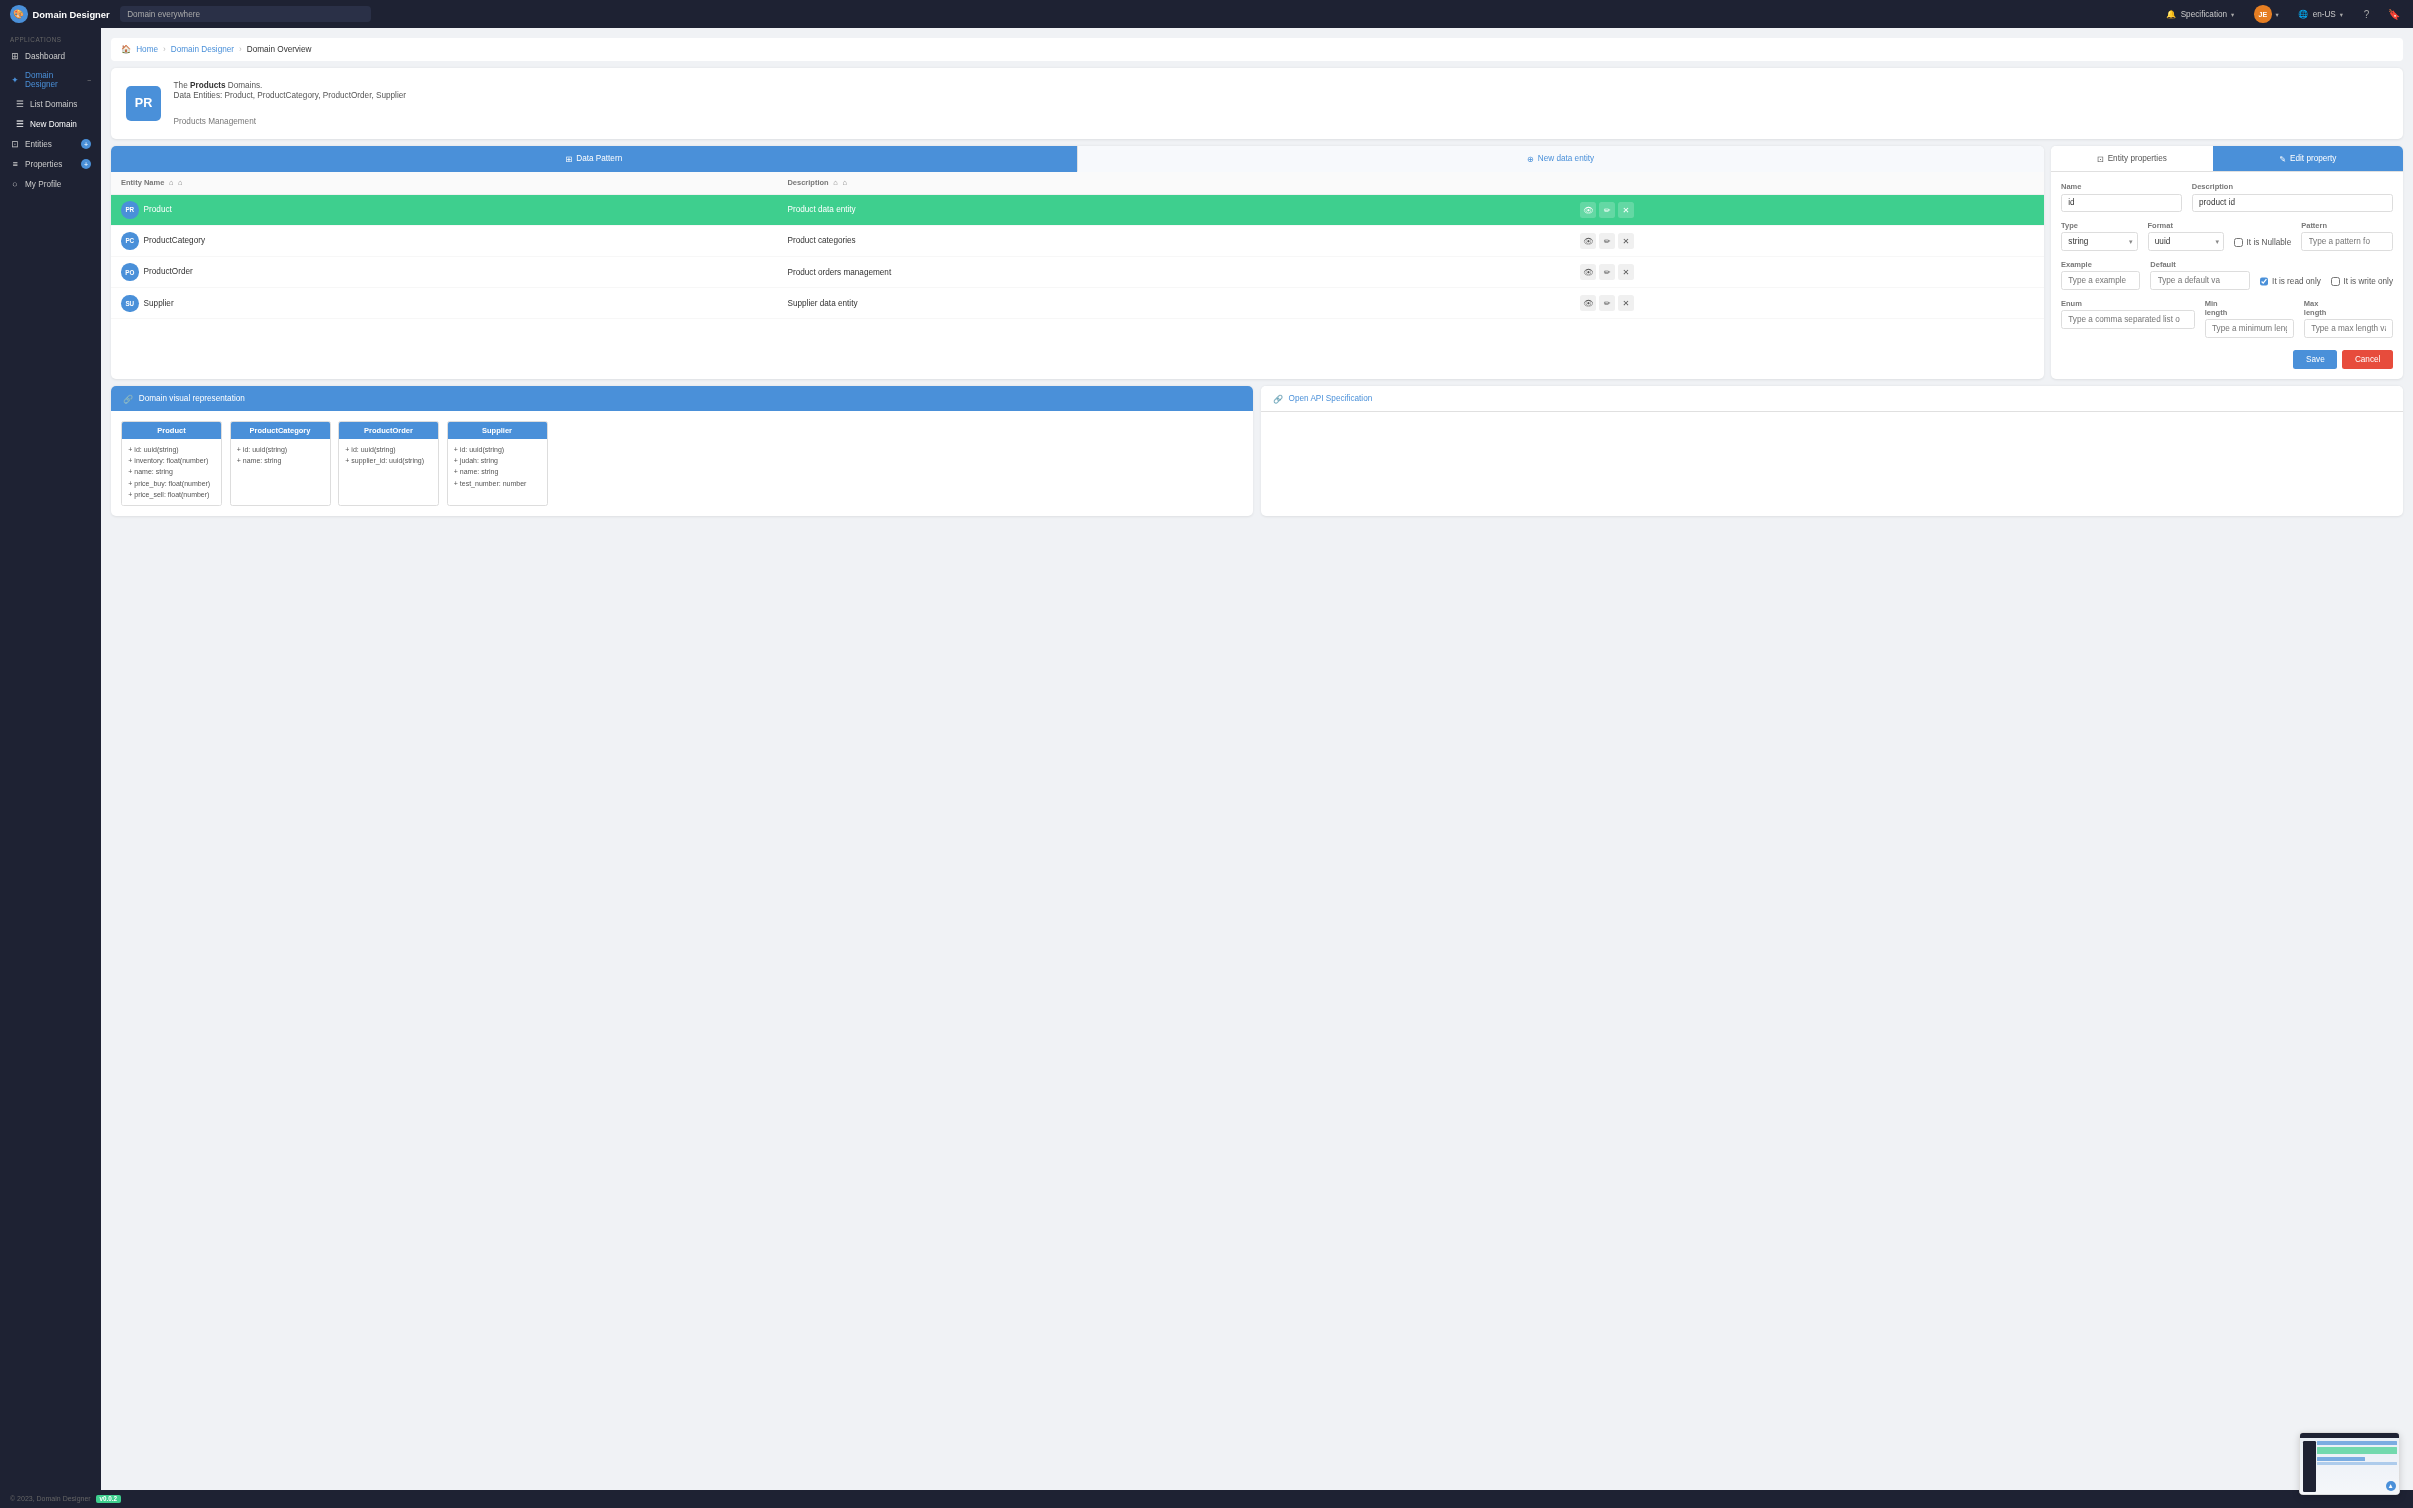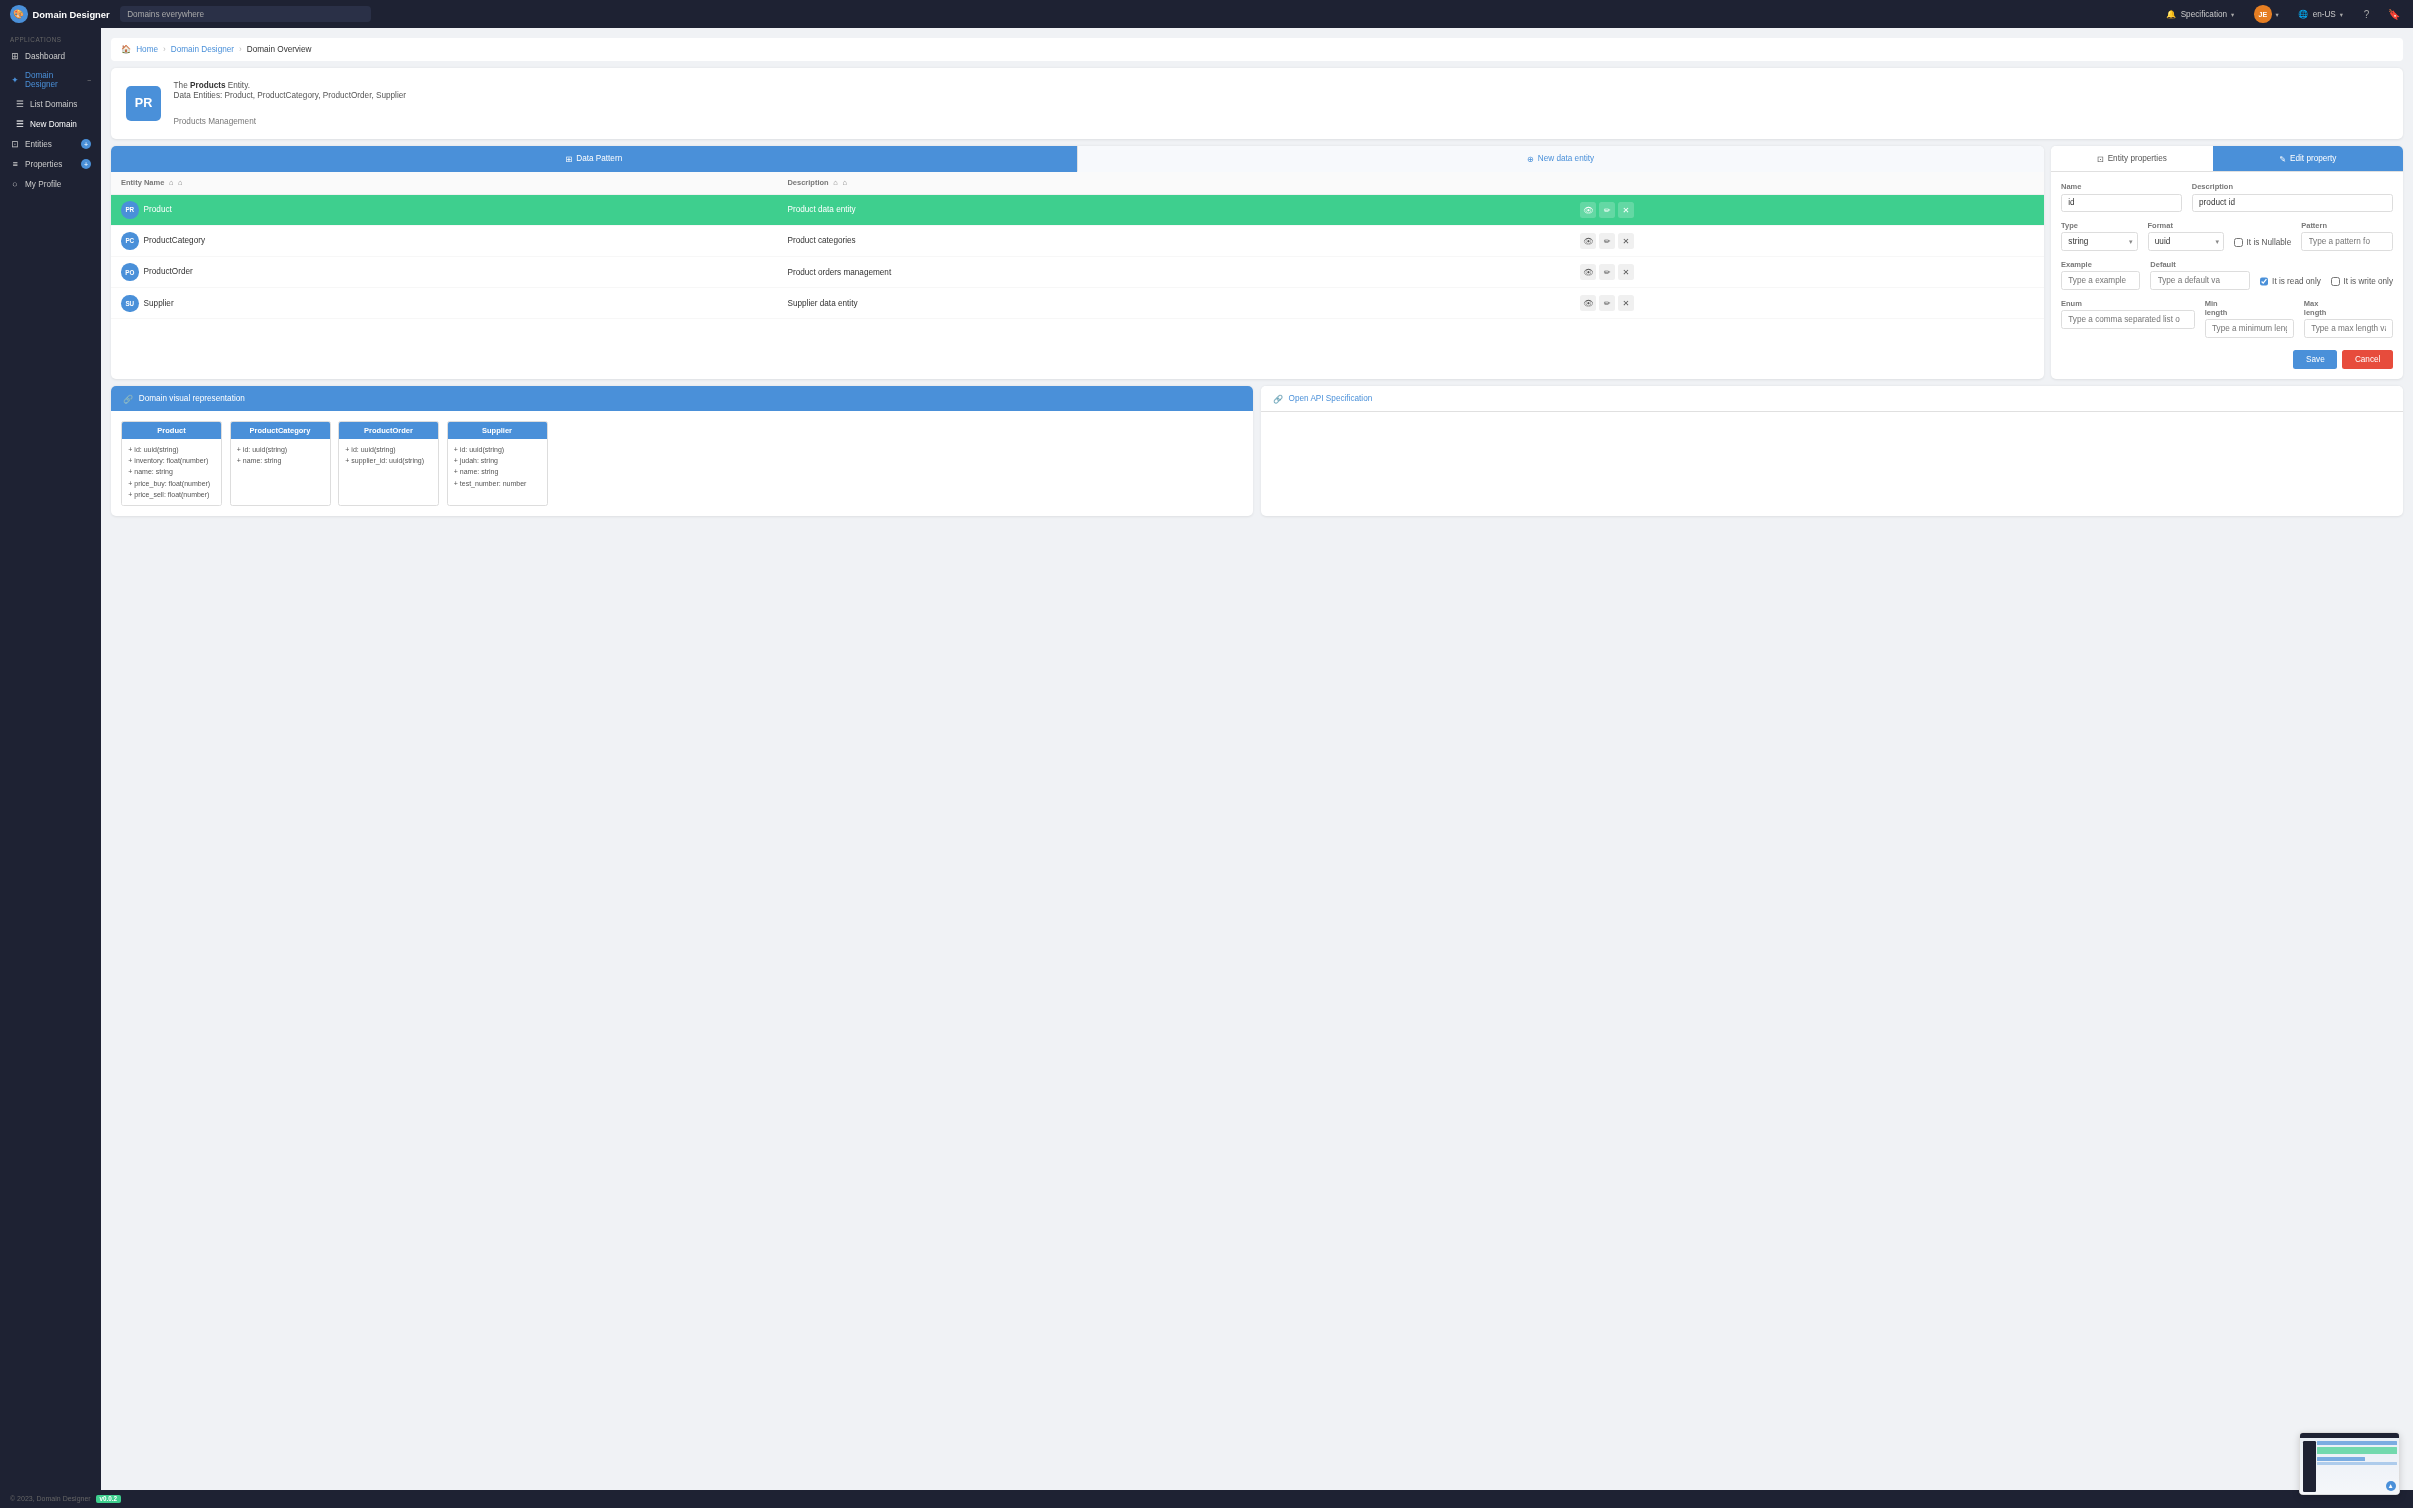--- a/index.html
+++ b/index.html
@@ -124,21 +124,21 @@
   </style>
 </head>
 <body>
 
 <nav class="top-nav">
   <div class="logo">
     <div class="logo-icon">🎨</div>
     <span>Domain Designer</span>
   </div>
   <div class="search-bar">
-    <span>Domains everywhere</span>
+    <span>Domain everywhere</span>
   </div>
   <div class="spacer"></div>
   <div class="nav-item">
     <span>🔔</span>
     <span>Specification</span>
     <span class="chevron">▾</span>
   </div>
   <div class="nav-item">
     <div class="avatar">JE</div>
     <span class="chevron">▾</span>
@@ -207,21 +207,21 @@
       <span class="sep">›</span>
       <span class="current">Domain Overview</span>
     </div>
 
     <div class="domain-header-card">
       <div class="domain-avatar">PR</div>
       <div class="domain-info">
         <div class="domain-desc">
           <span>The</span>
           <strong>Products</strong>
-          <span>Entity.</span>
+          <span>Domains.</span>
         </div>
         <div class="domain-entities">
           <span>Data Entities:</span>
           <span>Product, ProductCategory, ProductOrder, Supplier</span>
         </div>
         <div class="domain-tag">Products Management</div>
       </div>
     </div>
 
     <div class="middle-section">

